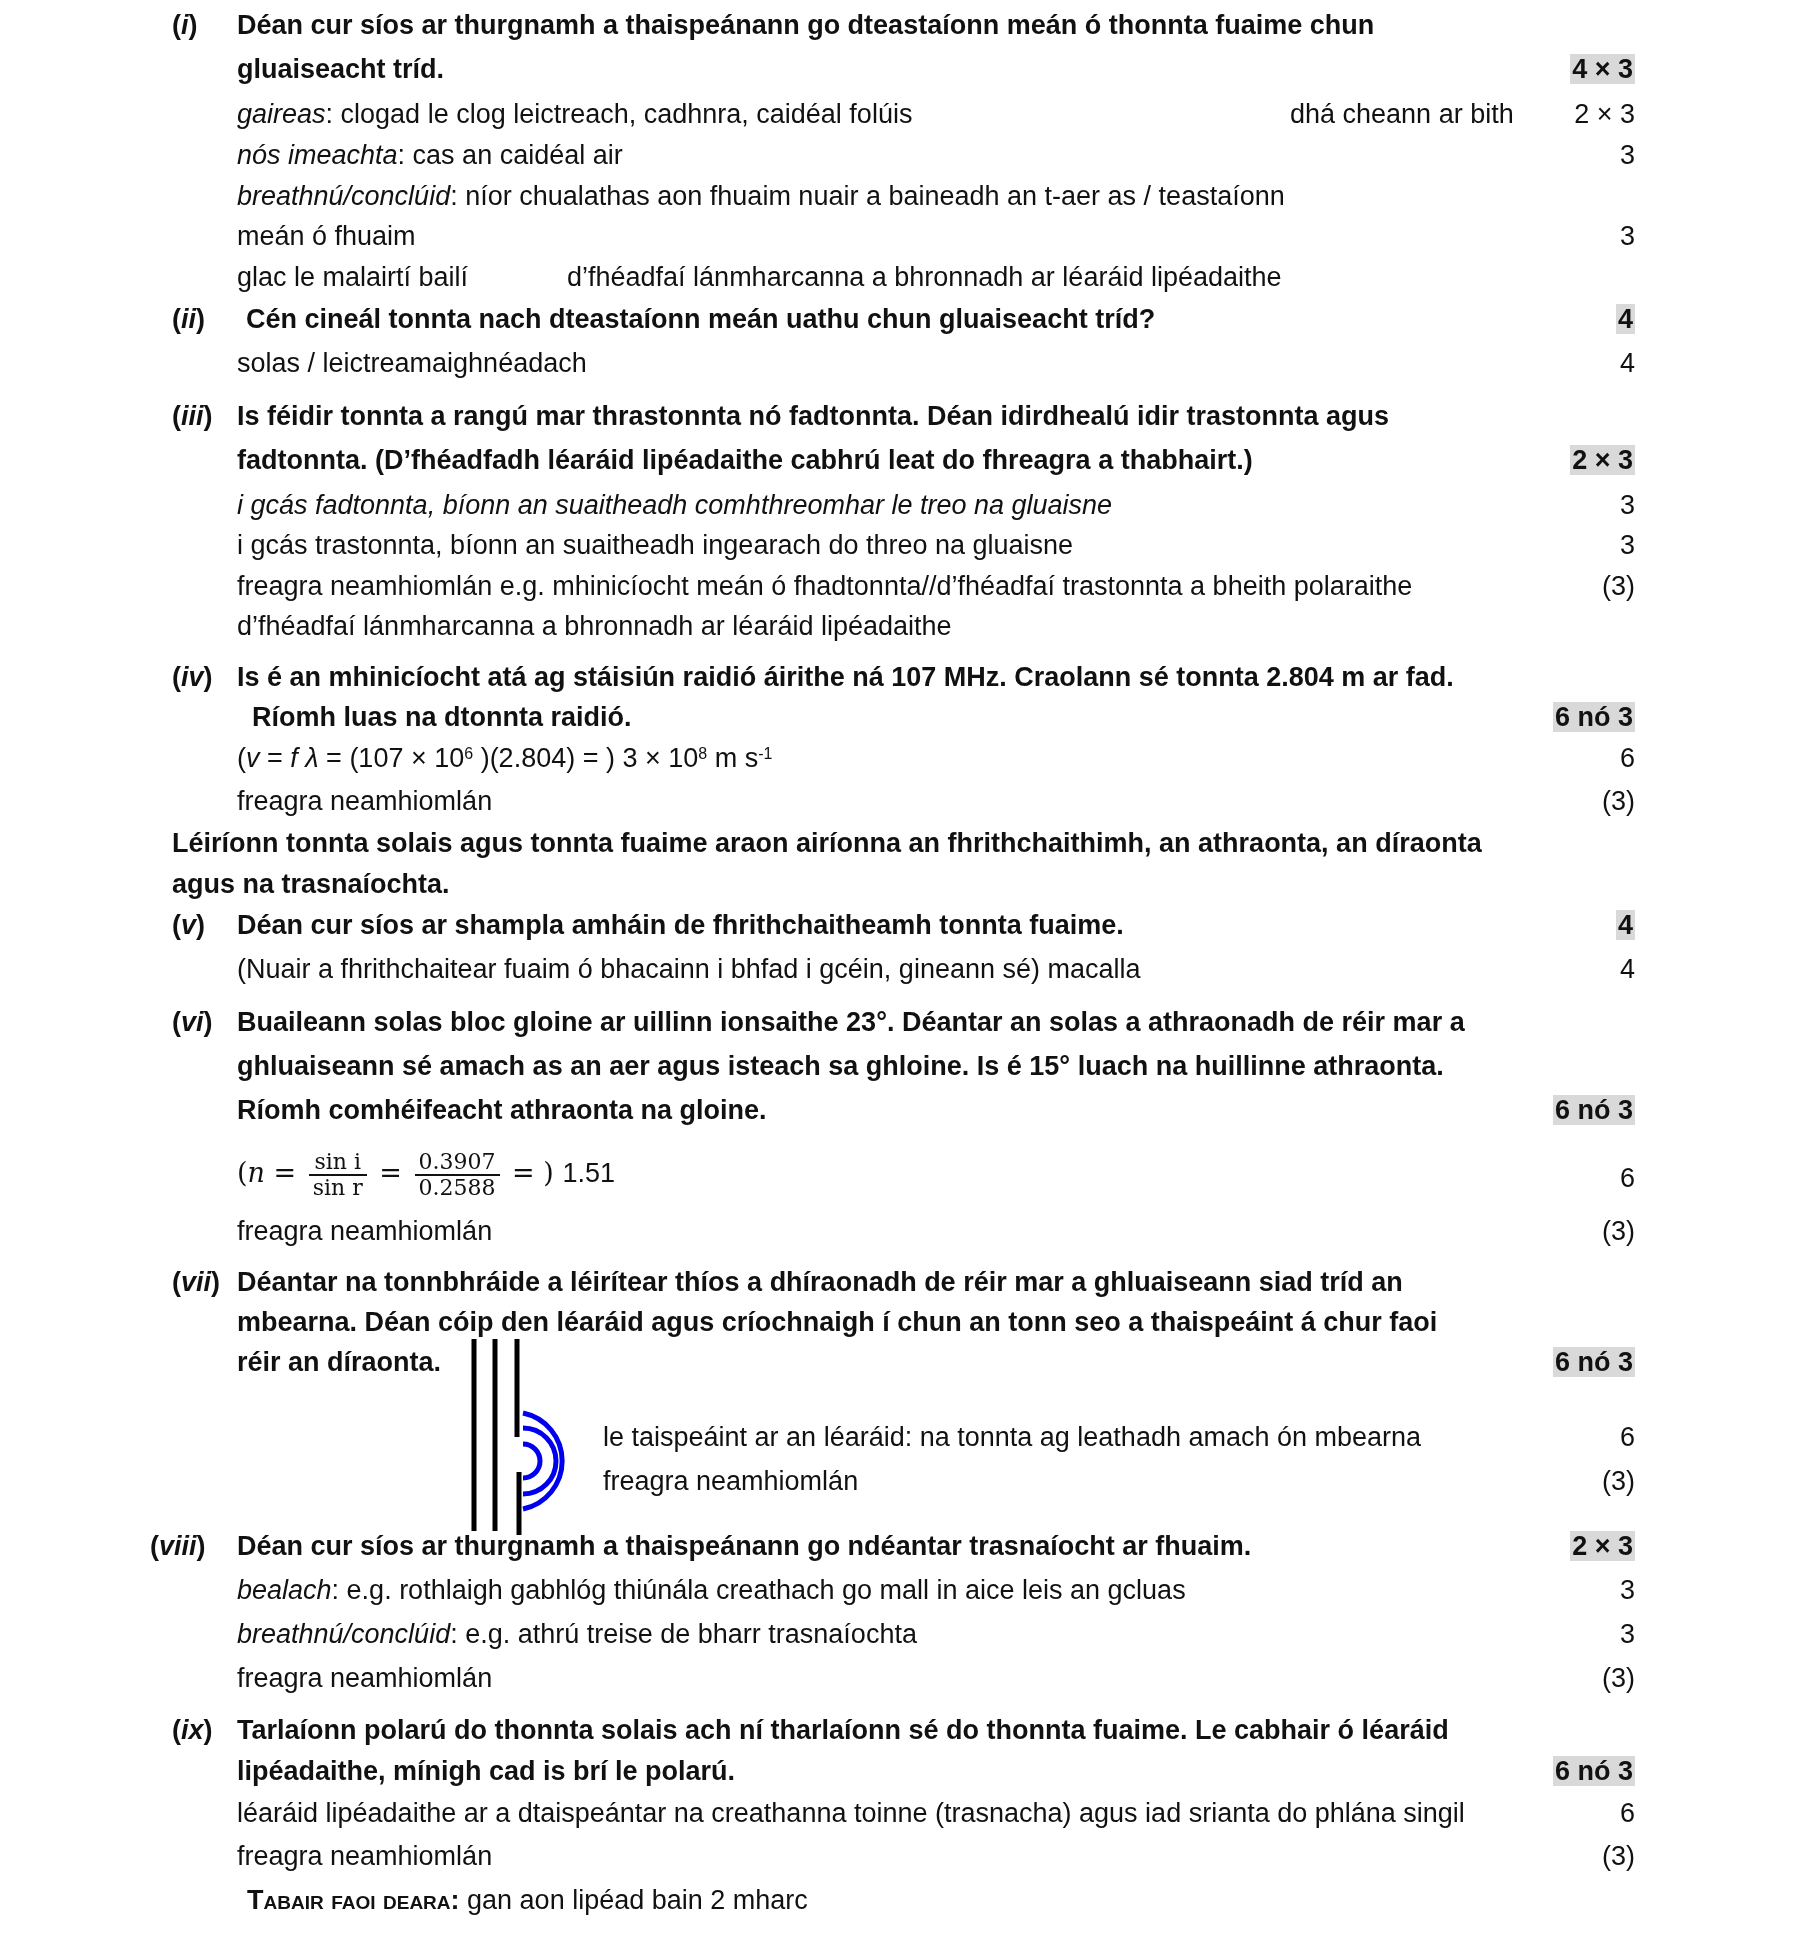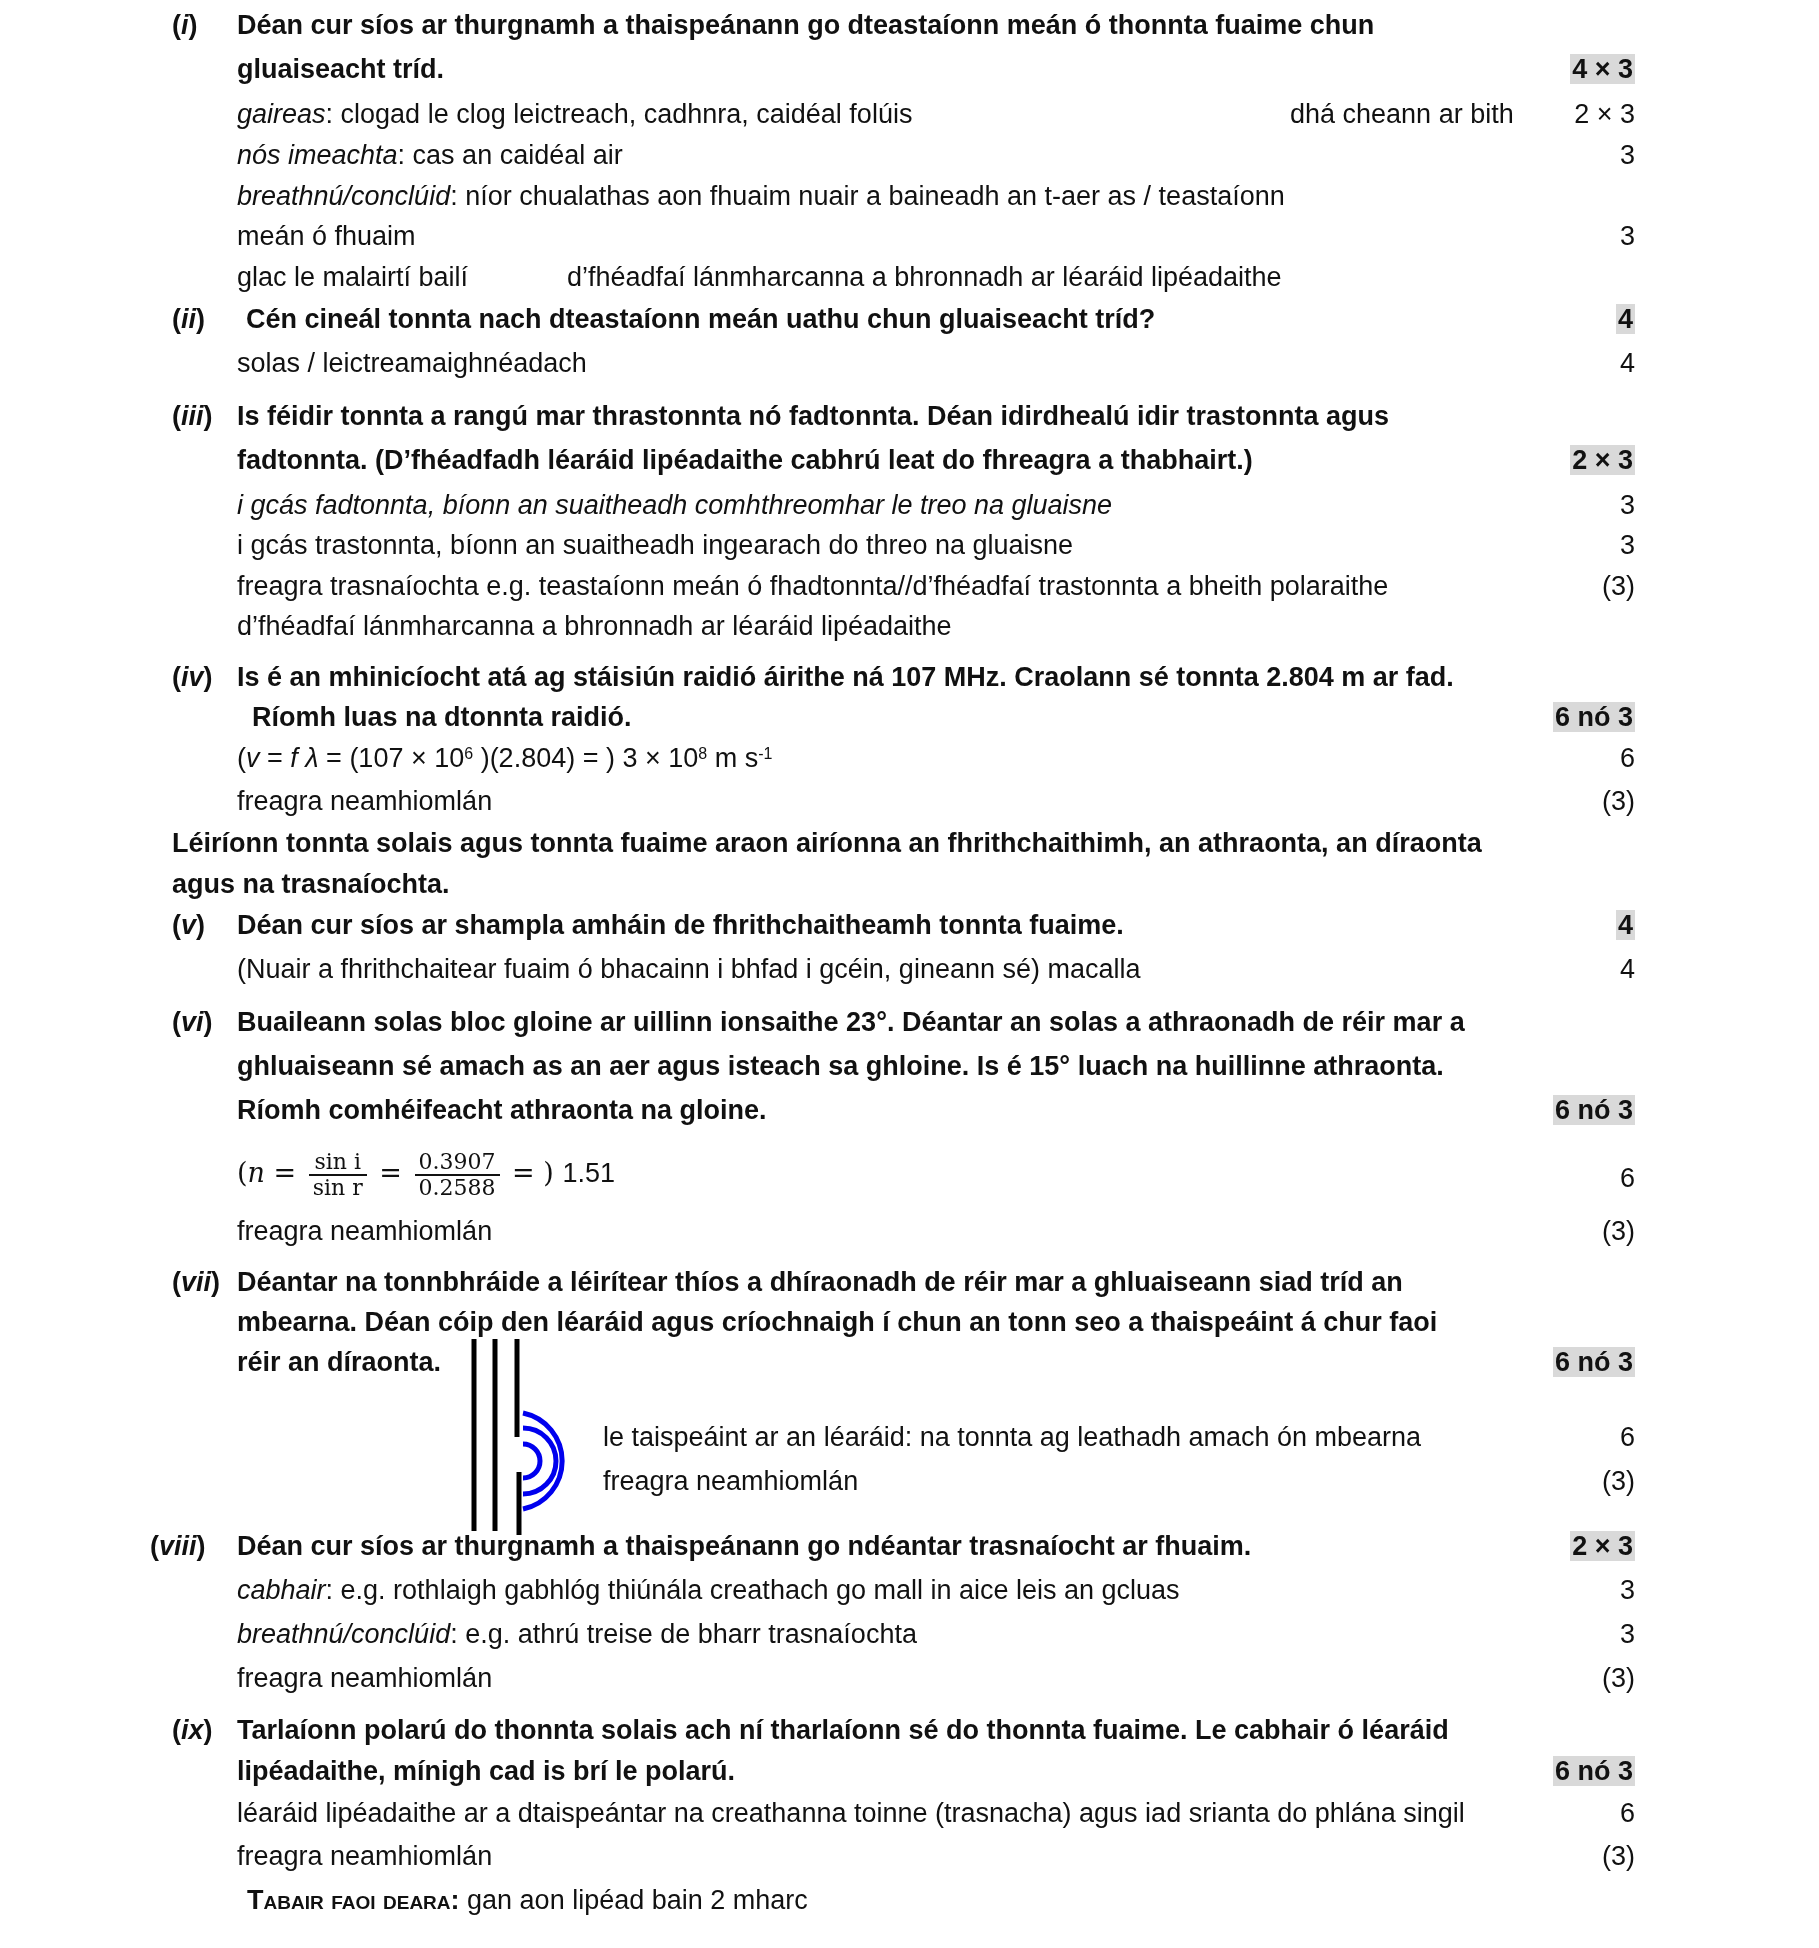--- a/index.html
+++ b/index.html
@@ -52,21 +52,21 @@
 <div class="num" style="right:184px;top:345px;">4</div>
 
 <div class="qnum" style="left:172px;top:398px;">(<span class="i">iii</span>)</div>
 <div class="line b" style="left:237px;top:398px;">Is féidir tonnta a rangú mar thrastonnta nó fadtonnta.  Déan idirdhealú idir trastonnta agus</div>
 <div class="line b" style="left:237px;top:442px;">fadtonnta.  (D’fhéadfadh léaráid lipéadaithe cabhrú leat do fhreagra a thabhairt.)</div>
 <div class="num" style="right:184px;top:442px;"><span class="mark-hl">2 × 3</span></div>
 <div class="line" style="left:237px;top:487px;font-style:italic;">i gcás fadtonnta, bíonn an suaitheadh comhthreomhar le treo na gluaisne</div>
 <div class="num" style="right:184px;top:487px;">3</div>
 <div class="line" style="left:237px;top:527px;">i gcás trastonnta, bíonn an suaitheadh ingearach do threo na gluaisne</div>
 <div class="num" style="right:184px;top:527px;">3</div>
-<div class="line" style="left:237px;top:568px;">freagra trasnaíochta e.g. teastaíonn meán ó fhadtonnta//d’fhéadfaí trastonnta a bheith polaraithe</div>
+<div class="line" style="left:237px;top:568px;">freagra neamhiomlán e.g. mhinicíocht meán ó fhadtonnta//d’fhéadfaí trastonnta a bheith polaraithe</div>
 <div class="num" style="right:184px;top:568px;">(3)</div>
 <div class="line" style="left:237px;top:608px;">d’fhéadfaí lánmharcanna a bhronnadh ar léaráid lipéadaithe</div>
 
 <div class="qnum" style="left:172px;top:659px;">(<span class="i">iv</span>)</div>
 <div class="line b" style="left:237px;top:659px;">Is é an mhinicíocht atá ag stáisiún raidió áirithe ná 107 MHz.  Craolann sé tonnta 2.804 m ar fad.</div>
 <div class="line b" style="left:252px;top:699px;text-align:center;">Ríomh luas na dtonnta raidió.</div>
 <div class="num" style="right:184px;top:699px;"><span class="mark-hl">6 nó 3</span></div>
 <div class="line" style="left:237px;top:740px;"><span>(</span><span class="i">v</span><span> = </span><span class="i">f</span> <span class="i">λ</span><span> = (107 × 10</span><sup>6</sup><span> )(2.804) =  ) 3 × 10</span><sup>8</sup><span> m s</span><sup>-1</sup></div>
 <div class="num" style="right:184px;top:740px;">6</div>
 <div class="line" style="left:237px;top:783px;">freagra neamhiomlán</div>
@@ -110,21 +110,21 @@
 </svg>
 
 <div class="line" style="left:603px;top:1419px;">le taispeáint ar an léaráid: na tonnta ag leathadh amach ón mbearna</div>
 <div class="num" style="right:184px;top:1419px;">6</div>
 <div class="line" style="left:603px;top:1463px;">freagra neamhiomlán</div>
 <div class="num" style="right:184px;top:1463px;">(3)</div>
 
 <div class="qnum" style="left:150px;top:1528px;">(<span class="i">viii</span>)</div>
 <div class="line b" style="left:237px;top:1528px;">Déan cur síos ar thurgnamh a thaispeánann go ndéantar trasnaíocht ar fhuaim.</div>
 <div class="num" style="right:184px;top:1528px;"><span class="mark-hl">2 × 3</span></div>
-<div class="line" style="left:237px;top:1572px;"><span class="i">cabhair</span><span>: e.g. rothlaigh gabhlóg thiúnála creathach go mall in aice leis an gcluas</span></div>
+<div class="line" style="left:237px;top:1572px;"><span class="i">bealach</span><span>: e.g. rothlaigh gabhlóg thiúnála creathach go mall in aice leis an gcluas</span></div>
 <div class="num" style="right:184px;top:1572px;">3</div>
 <div class="line" style="left:237px;top:1616px;"><span class="i">breathnú/conclúid</span><span>: e.g.  athrú treise de bharr trasnaíochta</span></div>
 <div class="num" style="right:184px;top:1616px;">3</div>
 <div class="line" style="left:237px;top:1660px;">freagra neamhiomlán</div>
 <div class="num" style="right:184px;top:1660px;">(3)</div>
 
 <div class="qnum" style="left:172px;top:1712px;">(<span class="i">ix</span>)</div>
 <div class="line b" style="left:237px;top:1712px;">Tarlaíonn polarú do thonnta solais ach ní tharlaíonn sé do thonnta fuaime.  Le cabhair ó léaráid</div>
 <div class="line b" style="left:237px;top:1753px;">lipéadaithe, mínigh cad is brí le polarú.</div>
 <div class="num" style="right:184px;top:1753px;"><span class="mark-hl">6 nó 3</span></div>

